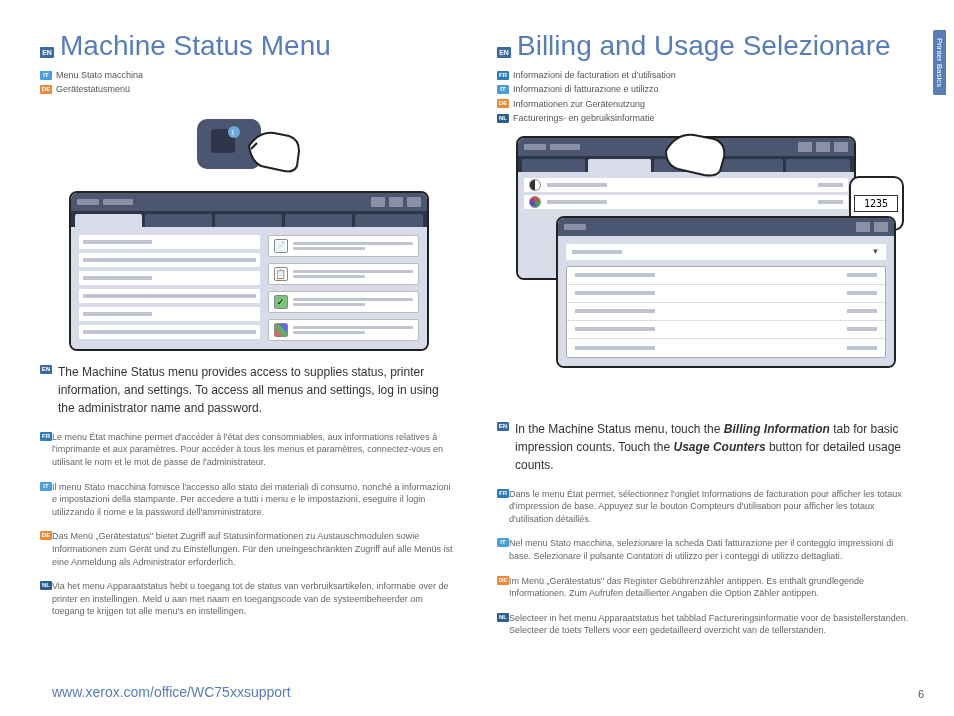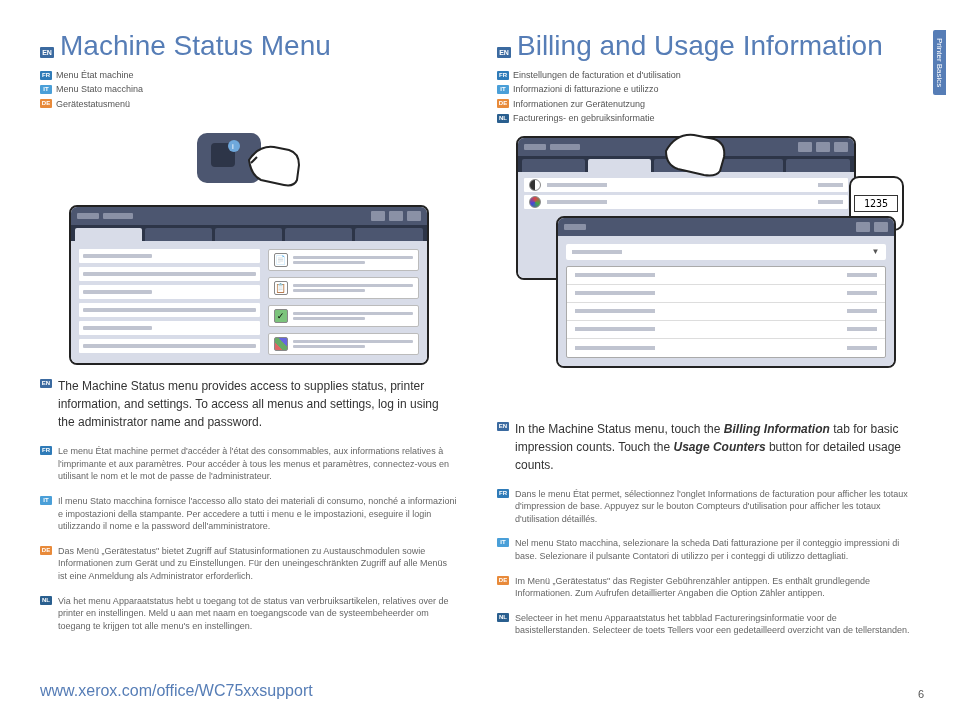--- a/index.html
+++ b/index.html
@@ -77,23 +77,23 @@
   .mock-right { flex: 1; display:flex; flex-direction:column; gap:6px; }
   .mock-card { background:#fff; height:22px; border-radius:2px; display:flex; align-items:center; padding:0 5px; gap:5px; border:1px solid #bbb;}
   .mock-card .sq { width:14px; height:14px; border-radius:2px; border:1px solid #888; display:flex; align-items:center; justify-content:center; font-size:9px;}
   .mock-card .lines { flex:1; display:flex; flex-direction:column; gap:2px; }
   .mock-card .ln { height:3px; background:#c0c4d0; border-radius:1px; }
   .mock-card .ln.s { width:60%; }
   .sq.green { background:#7cc47c; }
   .sq.multi { background: linear-gradient(45deg,#d66 33%,#6a6 33% 66%,#66d 66%); }
   .body-text { font-size: 12px; color: #333; line-height: 1.5; margin: 12px 0 14px 0; display:flex; gap:6px; }
   .body-text .lang-tag { margin-top:2px; width:12px; height:9px; font-size:6px; line-height:9px;}
-  .trans { font-size: 9px; color: #666; line-height: 1.4; margin-bottom: 12px; display:flex; gap:6px;justify-content:flex-end;}
+  .trans { font-size: 9px; color: #666; line-height: 1.4; margin-bottom: 12px; display:flex; justify-content:flex-end;}
   .trans .lang-tag { margin-top:1px; width:12px; height:9px; font-size:6px; line-height:9px;}
-  .footer-url { position: absolute; bottom: 16px; left: 40px; font-size: 16px; color: #567db6; margin-top: 28px; }
+  .footer-url { position: absolute; bottom: 16px; left: 52px; font-size: 14px; color: #567db6; margin-top: 28px; }
   .page-num { position: absolute; bottom: 16px; right: 30px; font-size: 11px; color: #555; }
   .side-tab {
     position: absolute;
     right: 8px;
     top: 30px;
     background: #567db6;
     color: #fff;
     font-size: 8px;
     padding: 8px 2px;
     writing-mode: vertical-rl;
@@ -134,24 +134,20 @@
 
 <div class="side-tab">Printer Basics</div>
 
 <div class="col">
   <h1>
     <span class="lang-tag en">EN</span>
     <span>Machine Status Menu</span>
   </h1>
   <div class="subtitle-list">
     <div>
-        <span class="lang-tag fr">FR</span>
-        <span>Menu État machine</span>
-      </div>
-    <div>
         <span class="lang-tag it">IT</span>
         <span>Menu Stato macchina</span>
       </div>
     <div>
         <span class="lang-tag de">DE</span>
         <span>Gerätestatusmenü</span>
       </div>
   </div>
 
   <div class="illus">
@@ -246,33 +242,33 @@
   <div class="trans">
       <span class="lang-tag it">IT</span>
       <span>Il menu Stato macchina fornisce l'accesso allo stato dei materiali di consumo, nonché a informazioni e impostazioni della stampante. Per accedere a tutti i menu e le impostazioni, eseguire il login utilizzando il nome e la password dell'amministratore.</span>
     </div>
   <div class="trans">
       <span class="lang-tag de">DE</span>
       <span>Das Menü „Gerätestatus" bietet Zugriff auf Statusinformationen zu Austauschmodulen sowie Informationen zum Gerät und zu Einstellungen. Für den uneingeschränkten Zugriff auf alle Menüs ist eine Anmeldung als Administrator erforderlich.</span>
     </div>
   <div class="trans">
       <span class="lang-tag nl">NL</span>
-      <span>Via het menu Apparaatstatus hebt u toegang tot de status van verbruiksartikelen, relatives over de printer en instellingen. Meld u aan met naam en toegangscode van de systeembeheerder om toegang te krijgen tot alle menu's en instellingen.</span>
+      <span>Via het menu Apparaatstatus hebt u toegang tot de status van verbruiksartikelen, informatie over de printer en instellingen. Meld u aan met naam en toegangscode van de systeembeheerder om toegang te krijgen tot alle menu's en instellingen.</span>
     </div>
 </div>
 
 <div class="col">
   <h1>
     <span class="lang-tag en">EN</span>
-    <span>Billing and Usage Information</span>
+    <span>Billing and Usage Selezionare</span>
   </h1>
   <div class="subtitle-list">
     <div>
         <span class="lang-tag fr">FR</span>
-        <span>Einstellungen de facturation et d'utilisation</span>
+        <span>Informazioni de facturation et d'utilisation</span>
       </div>
     <div>
         <span class="lang-tag it">IT</span>
         <span>Informazioni di fatturazione e utilizzo</span>
       </div>
     <div>
         <span class="lang-tag de">DE</span>
         <span>Informationen zur Gerätenutzung</span>
       </div>
     <div>

